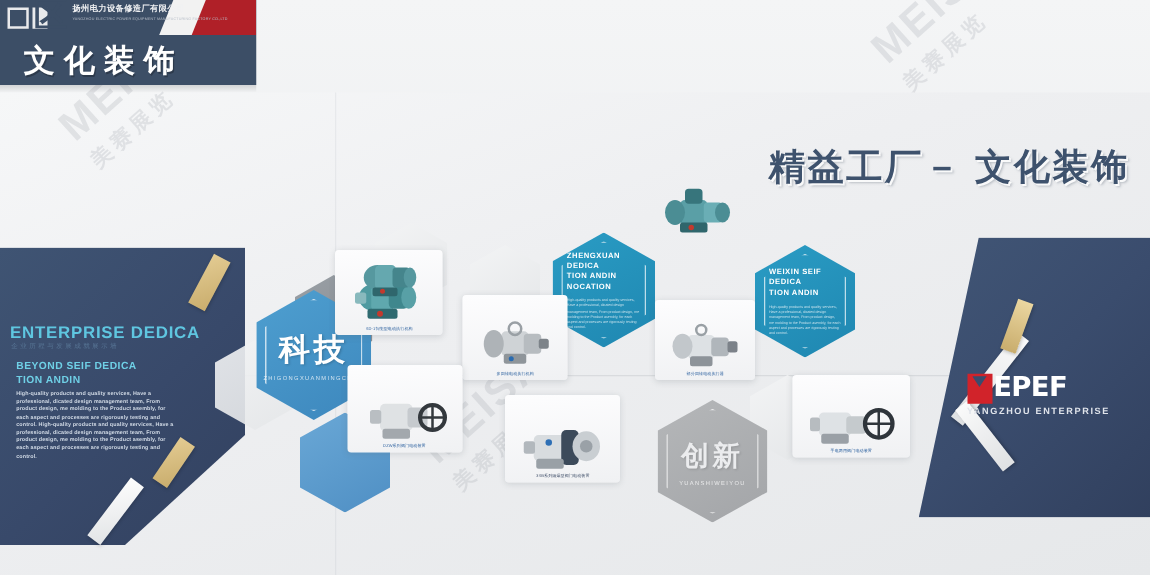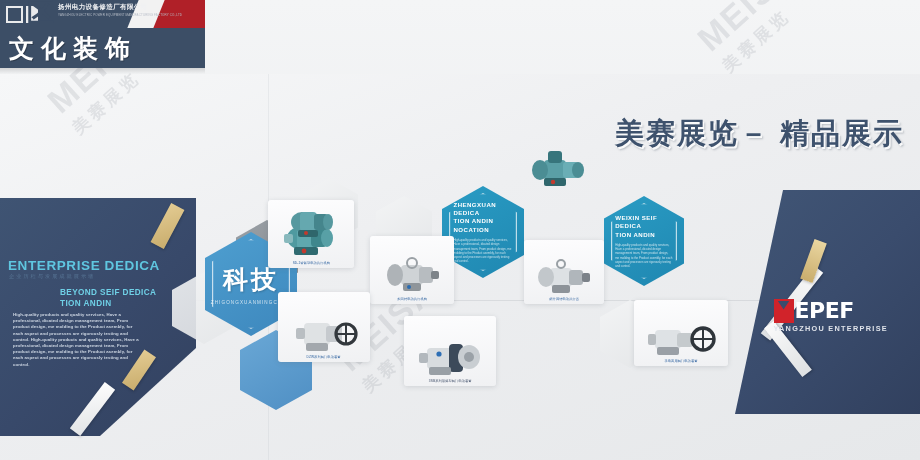--- a/index.html
+++ b/index.html
@@ -22,21 +22,21 @@
   .lm-bar { width:12px; height:17px; background:#e9eaec; }
   #banner-company { position:absolute; left:58px; top:3px; width:120px;
       color:#f0f1f3; font-size:6.6px; letter-spacing:.3px; font-weight:bold;
       white-space:nowrap; }
   #banner-company-en { position:absolute; left:58px; top:13px; width:130px;
       color:#b9bfc9; font-size:3.1px; letter-spacing:.15px; white-space:nowrap;
       transform:scale(.95); transform-origin:left top; }
   #banner-title-bar { position:absolute; left:0; top:28px; width:205px; height:40px;
       background:#3c4e66; display:flex; align-items:center; }
   #banner-title { color:#fff; font-size:25px; font-weight:bold; letter-spacing:7px;
-      padding-left:9px; text-shadow:1px 1px 0 rgba(0,0,0,.25); }
+      padding-left:19px; text-shadow:1px 1px 0 rgba(0,0,0,.25); }
   #banner-shadow { position:absolute; left:0; top:68px; width:205px; height:6px;
       background:linear-gradient(180deg,rgba(0,0,0,.13),rgba(0,0,0,0)); }
 
   
   #wall { position:absolute; left:0; top:74px; width:920px; height:386px;
       background:linear-gradient(160deg,#f6f7f8 0%,#eeeff1 40%,#e6e8ea 100%); }
   #wall-seam { position:absolute; left:0; top:300px; width:920px; height:1px;
       background:rgba(150,155,162,.22); }
   #wall-seam2 { position:absolute; left:268px; top:74px; width:1px; height:386px;
       background:rgba(150,155,162,.12); }
@@ -151,30 +151,30 @@
   </div>
   <div class="wm wm-soft" style="left:820px; top:300px;">
     <span class="lat">MEISAI</span>
     <span class="cn">美赛展览</span>
   </div>
   <div class="wm wm-soft" style="left:10px; top:10px;">
     <span class="lat">MEISAI</span>
     <span class="cn">美赛展览</span>
   </div>
 
-  <div id="headline">美赛展览－ 精品展示</div>
+  <div id="headline">精益工厂－ 文化装饰</div>
 
   <div id="left-panel"></div>
   <div class="gold-slab" style="left:160px; top:204px; width:15px; height:44px; transform:rotate(28deg);"></div>
   <div class="white-slab" style="left:86px; top:380px; width:13px; height:58px; transform:rotate(37deg);"></div>
   <div class="gold-slab" style="left:132px; top:350px; width:14px; height:40px; transform:rotate(34deg);"></div>
 
   <div id="lp-title">ENTERPRISE DEDICA</div>
   <div id="lp-title-cn">企业历程与发展成就展示墙</div>
-  <div id="lp-sub" style="white-space:pre-line;margin-left:47px;">BEYOND SEIF DEDICA
+  <div id="lp-sub" style="white-space:pre-line;">BEYOND SEIF DEDICA
 TION ANDIN</div>
   <div id="lp-body">High-quality products and quality services, Have a professional, dicated design management team, From product design, me molding to the Product asembly, for each aspect and processes are rigorously testing and control. High-quality products and quality services, Have a professional, dicated design management team, From product design, me molding to the Product asembly, for each aspect and processes are rigorously testing and control.</div>
 
   <div id="right-panel"></div>
   <div id="rp-chevron-w"></div>
   <div id="rp-chevron-w2"></div>
   <div id="rp-gold"></div>
 
   <div id="brand-logo">
     <div id="brand-row">
@@ -206,20 +206,25 @@
   </div>
 
   <div class="hex hex-teal" style="left:604px; top:196px; width:80px; height:90px; z-index:12;">
     <div class="hex-ring-in"></div>
     <div class="hex-en-ttl" style="white-space:pre-line;">WEIXIN SEIF DEDICA
 TION ANDIN</div>
     <div class="hex-en-body">High-quality products and quality services, Have a professional, dicated design management team, From product design, me molding to the Product asembly, for each aspect and processes are rigorously testing and control.</div>
   </div>
 
 
+  <div class="hex hex-gray" style="left:526px; top:320px; width:88px; height:98px; z-index:11;">
+    <div class="hex-ring-in"></div>
+    <div class="hex-cn-gray">创新</div>
+    <div class="hex-py">YUANSHIWEIYOU</div>
+  </div>
 
   <div class="pcard" style="left:268px; top:200px; width:86px; height:68px; z-index:14;">
     <svg width="62" height="40" viewBox="0 0 62 40" style="margin-bottom:1px;">
       <ellipse cx="20" cy="18" rx="13" ry="11" fill="#4f9aa0"></ellipse>
       <rect x="17" y="7" width="18" height="22" rx="4" fill="#5fa8ae"></rect>
       <rect x="31" y="9" width="16" height="18" rx="4" fill="#3f878d"></rect>
       <ellipse cx="47" cy="18" rx="6" ry="9" fill="#58a0a6"></ellipse>
       <rect x="14" y="27" width="24" height="8" rx="2" fill="#2f6a70"></rect>
       <circle cx="24" cy="31" r="2.4" fill="#c23a2e"></circle>
       <rect x="4" y="14" width="9" height="9" rx="2" fill="#88b9bd"></rect>

